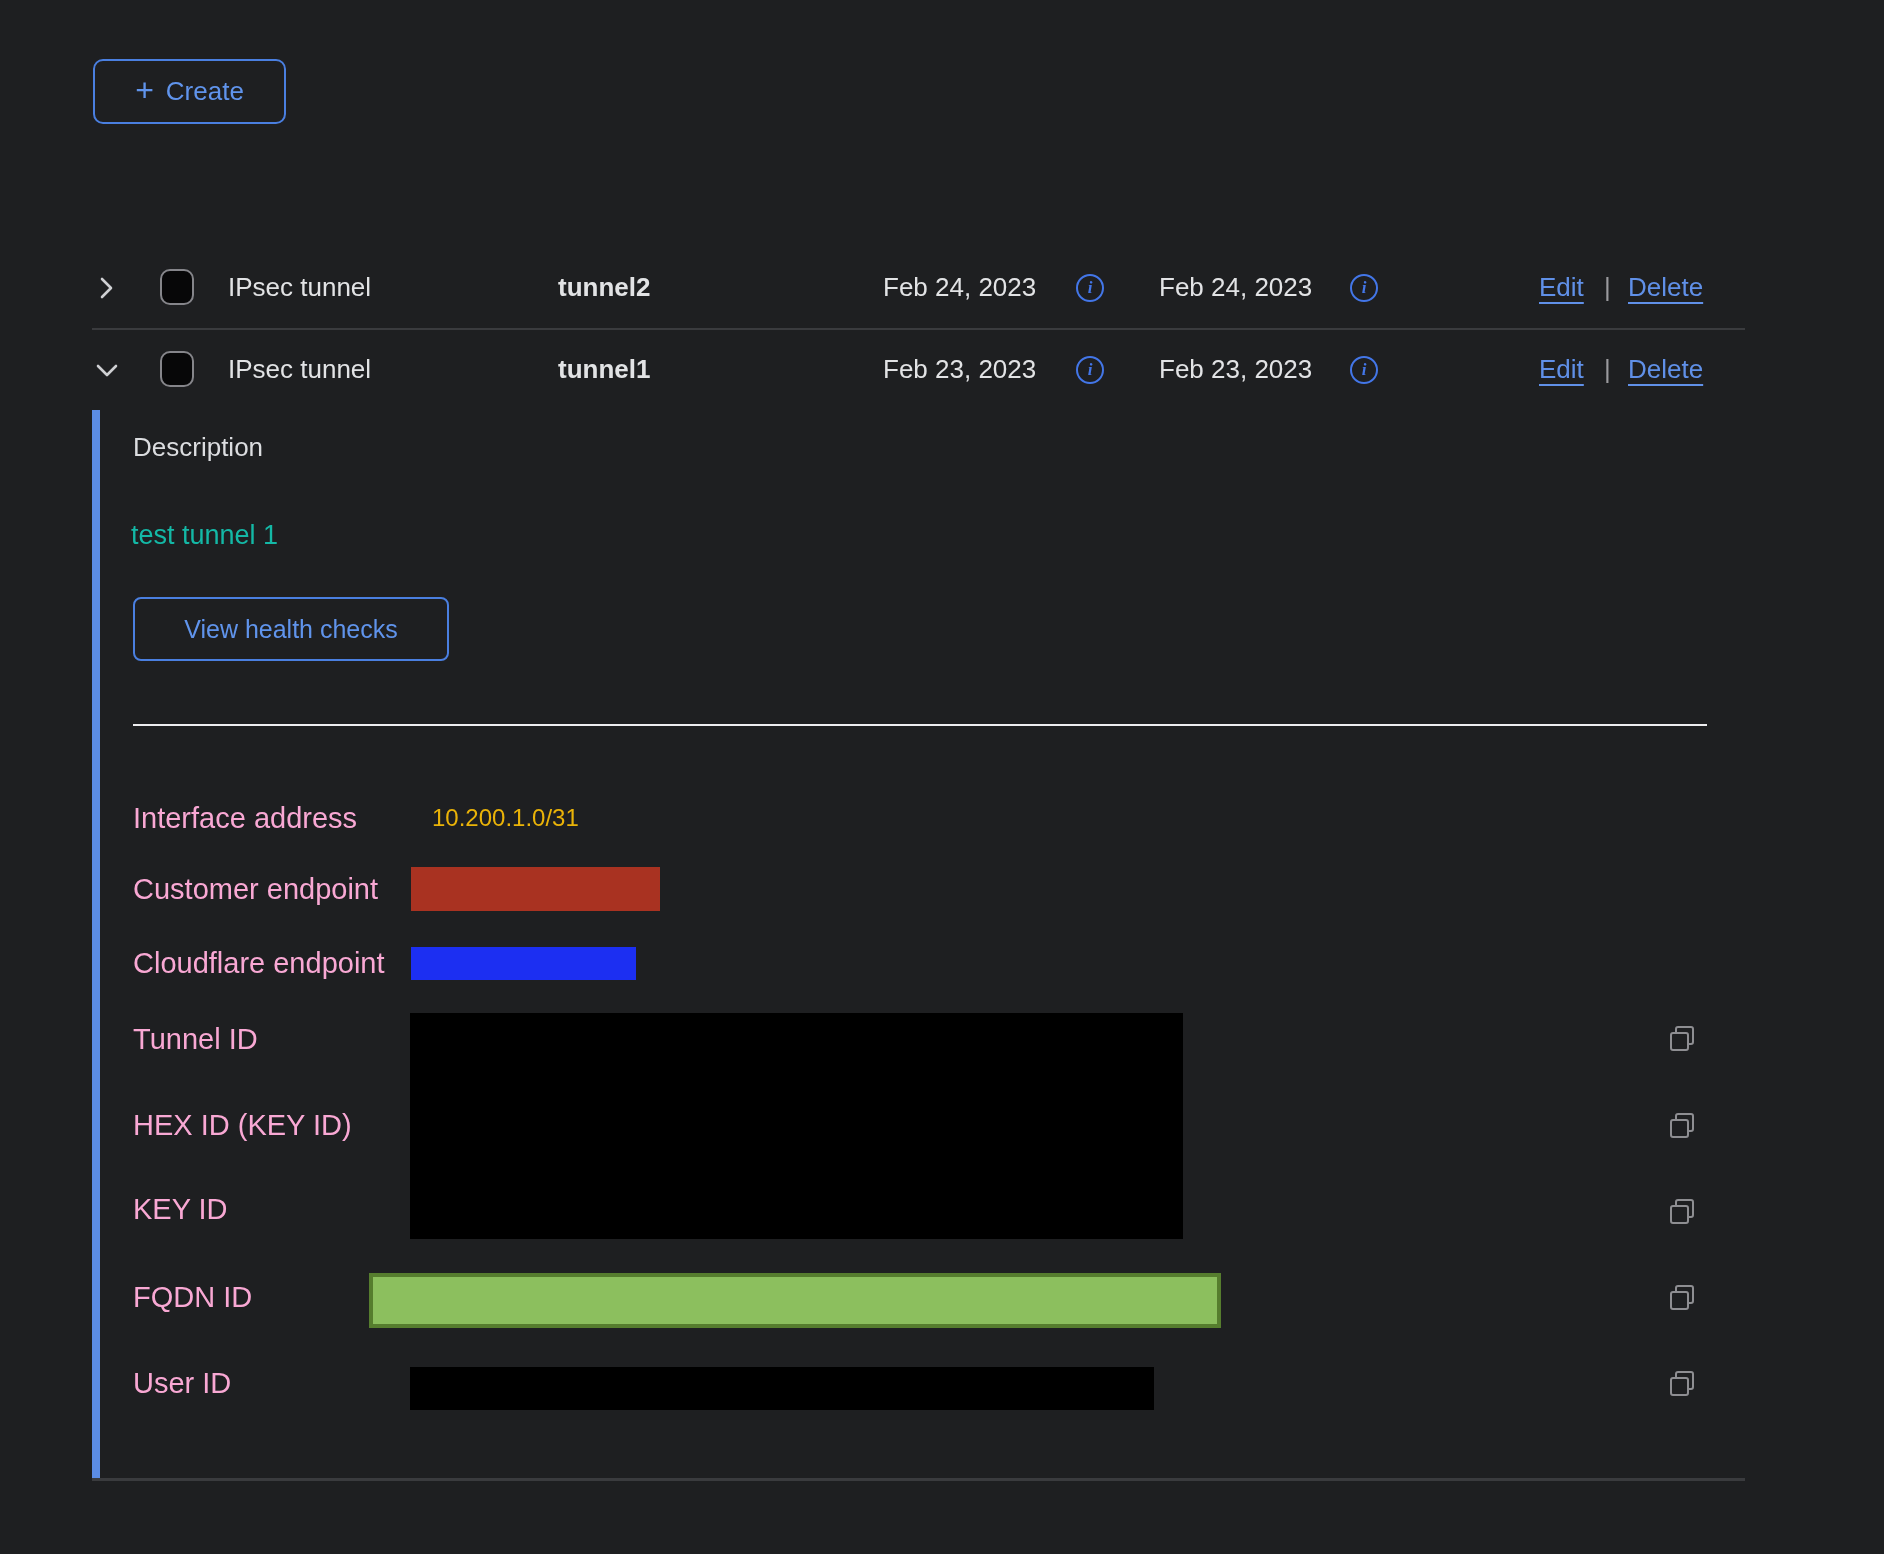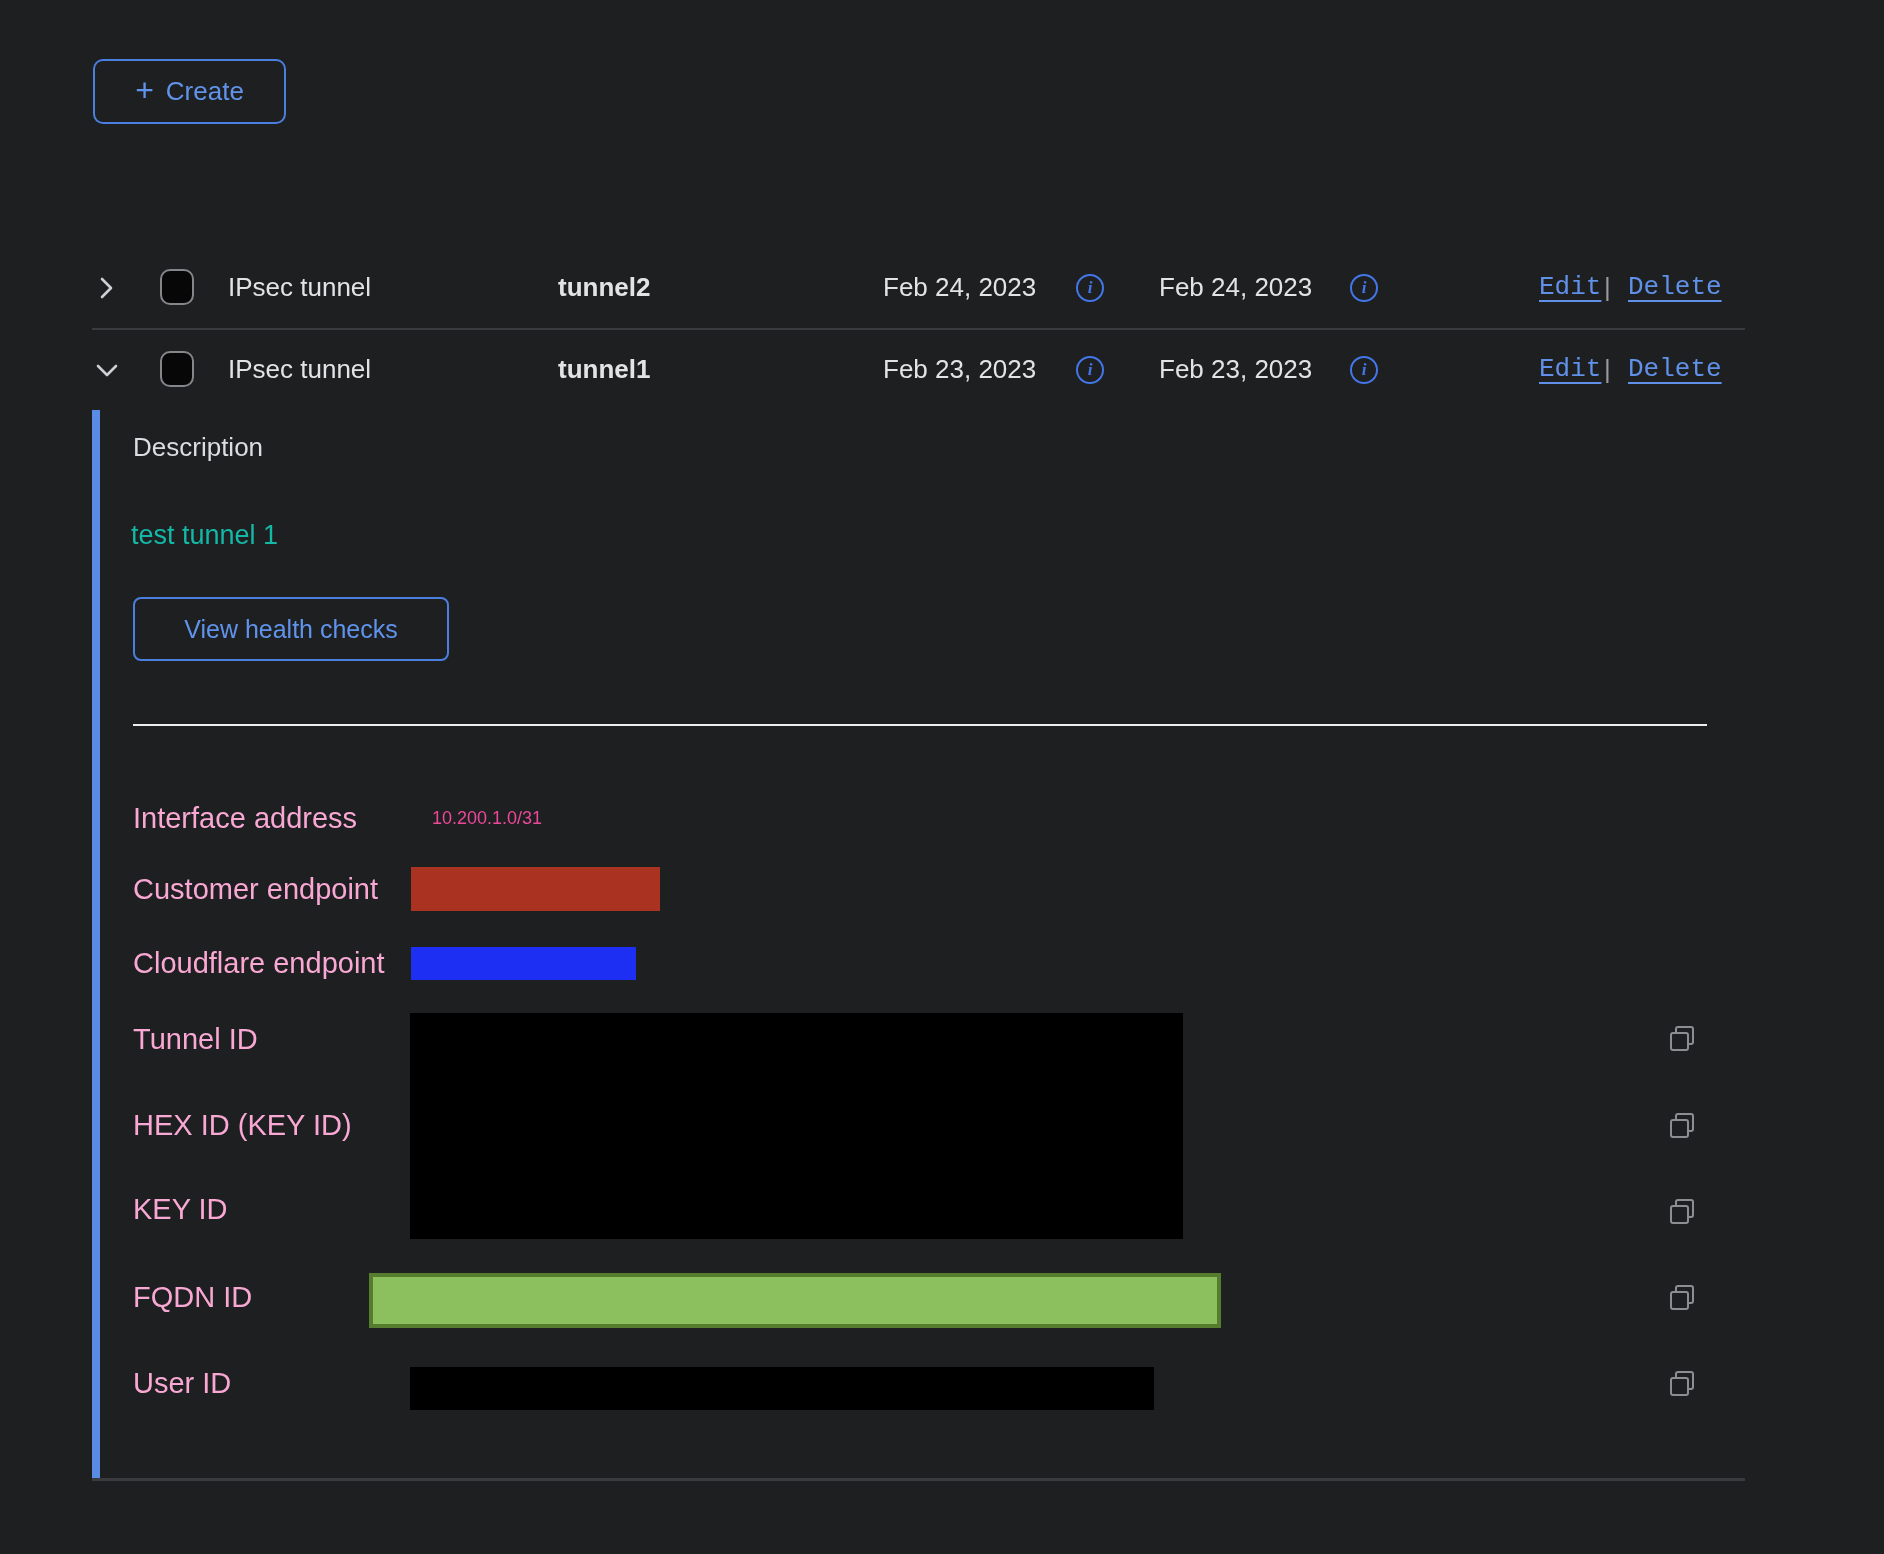--- a/index.html
+++ b/index.html
@@ -27,39 +27,39 @@
   .row2{top:330px;}
   .cell{position:absolute;top:24px;font-size:26px;line-height:30px;color:#e2e3e5;white-space:nowrap;}
   .c-type{left:136px;} .c-name{left:466px;font-weight:bold;} .c-created{left:791px;} .c-modified{left:1067px;}
   .chev{position:absolute;left:0px;top:25px;width:30px;height:30px;cursor:pointer;}
   .r-check{left:68px;top:21px;}
   .info{position:absolute;top:26px;width:28px;height:28px;border:2px solid #4376e8;border-radius:50%;
     box-sizing:border-box;color:#4376e8;font-size:17px;line-height:24px;text-align:center;cursor:pointer;
     font-family:"Liberation Serif","DejaVu Serif",serif;font-style:italic;font-weight:700;}
   .i-created{left:984px;} .i-modified{left:1258px;}
   .link{position:absolute;top:24px;font-size:26px;line-height:30px;color:#6090e8;cursor:pointer;
-    text-decoration:underline;text-underline-offset:6px;text-decoration-thickness:2px;font-family:Liberation Mono, monospace;}
+    text-decoration:underline;text-underline-offset:6px;text-decoration-thickness:2px;}
   .l-edit{left:1447px;} .l-delete{left:1536px;}
   .sep{position:absolute;top:24px;left:1512px;font-size:26px;color:#9a9a9e;}
 
   
   .accent-bar{position:absolute;left:92px;top:410px;width:8px;height:1068px;background:#5b8ce4;}
   .bottom-line{position:absolute;left:92px;top:1478px;width:1653px;height:3px;background:#3a3b3e;}
 
   .desc-label{position:absolute;left:133px;top:432px;font-size:26px;font-weight:500;color:#dcdde0;}
   .desc-value{position:absolute;left:131px;top:520px;font-size:27px;color:#14b8a6;}
   .health-btn{position:absolute;left:133px;top:597px;width:316px;height:64px;background:transparent;
     border:2px solid #4a7fe0;border-radius:8px;color:#6094ec;font-size:25px;font-family:inherit;cursor:pointer;}
   .divider{position:absolute;left:133px;top:724px;width:1574px;height:2px;background:#ededef;}
 
   .flabel{position:absolute;left:133px;font-size:29px;line-height:32px;color:#f9a8d4;white-space:nowrap;}
   .lbl-interface{top:802px;} .lbl-customer{top:873px;} .lbl-cloudflare{top:947px;}
   .lbl-tunnel{top:1023px;} .lbl-hex{top:1109px;} .lbl-key{top:1193px;}
   .lbl-fqdn{top:1281px;} .lbl-user{top:1367px;}
-  .fvalue{position:absolute;left:432px;top:802px;font-size:18px;line-height:32px;color:#ec4899;}
+  .fvalue{position:absolute;left:432px;top:802px;font-size:24px;line-height:32px;color:#eab308;}
 
   .redact{position:absolute;}
   .block-red{left:411px;top:867px;width:249px;height:44px;}
   .block-blue{left:411px;top:947px;width:225px;height:33px;}
   .block-ids{left:410px;top:1013px;width:773px;height:226px;}
   .block-green{left:369px;top:1273px;width:852px;height:55px;border:4px solid;box-sizing:border-box;}
   .block-user{left:410px;top:1367px;width:744px;height:43px;}
 
   .copy{position:absolute;left:1666px;width:32px;height:32px;cursor:pointer;}
   .cp1{top:1023px;} .cp2{top:1110px;} .cp3{top:1196px;} .cp4{top:1282px;} .cp5{top:1368px;}

